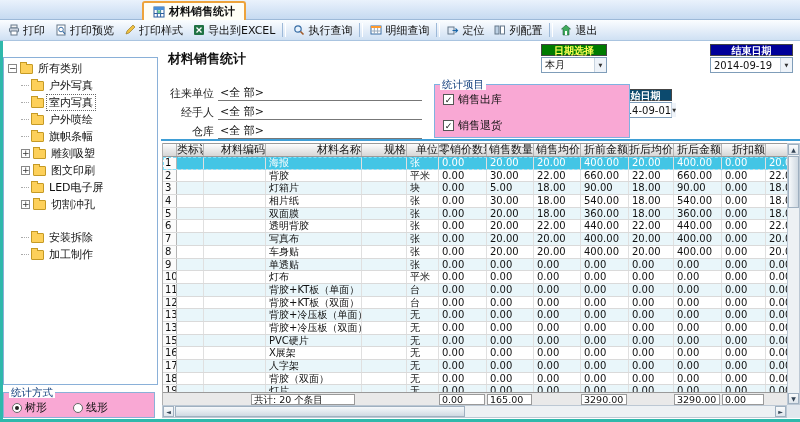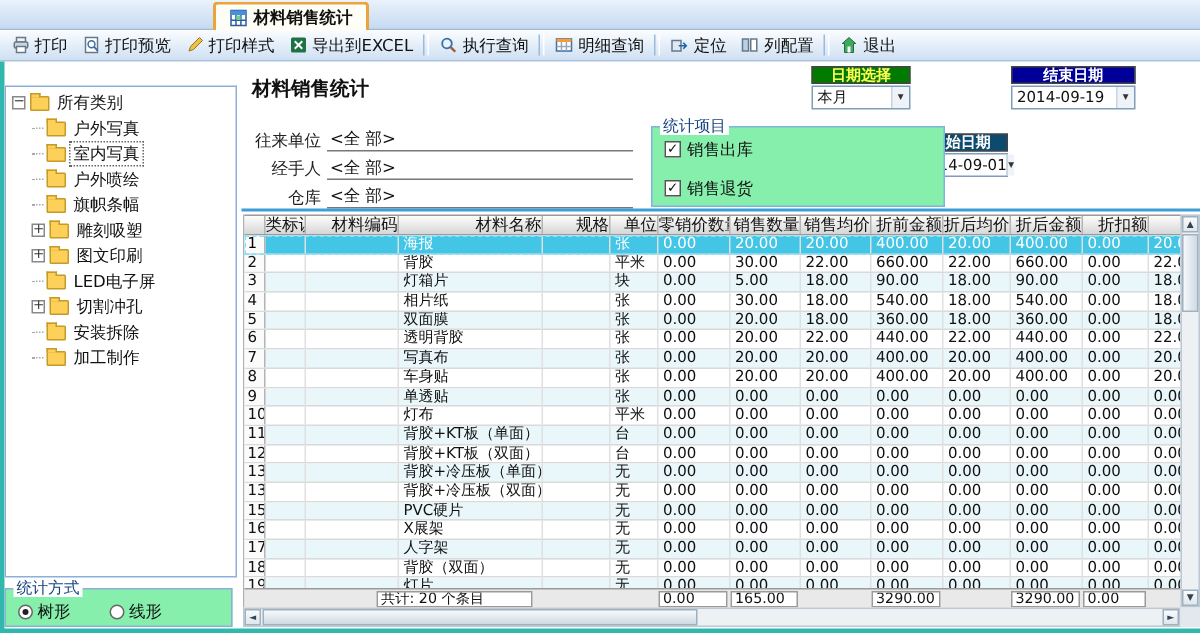--- a/index.html
+++ b/index.html
@@ -32,21 +32,21 @@
   .tree-row{height:17px;display:flex;align-items:center;white-space:nowrap}
   .expander{flex:0 0 9px;width:9px;height:9px;border:1px solid #888;background:#fff;font-size:9px;line-height:7px;
             text-align:center;margin-right:3px;color:#333;box-sizing:border-box}
   .dotline{flex:0 0 8px;height:1px;border-top:1px dotted #aaa;margin-right:2px}
   .folder{flex:0 0 13px;width:13px;height:10px;background:#fdd05a;border:1px solid #c59a25;border-radius:1px;
           position:relative;margin-right:3px;box-sizing:border-box}
   .folder::before{content:"";position:absolute;left:-1px;top:-3px;width:5px;height:2px;background:#fdd05a;
           border:1px solid #c59a25;border-bottom:none}
   .tree-label{font-size:11px;padding:0 2px}
   .tree-label.selected{outline:1px dotted #666}
-  .group-box{position:absolute;border:1px solid #8ab0d8;background:#86efac;box-sizing:border-box}
+  .group-box{position:absolute;border:1px solid #8ab0d8;background:#f9a8d4;box-sizing:border-box}
   .group-title{position:absolute;top:-7px;left:5px;background:#fff;padding:0 2px;font-size:10.5px;
                color:#15427e;line-height:12px;white-space:nowrap}
   #stat-mode-box{left:3px;top:392px;width:152px;height:26px}
   .stat-mode-options{display:flex;gap:26px;padding:7px 0 0 8px}
   .radio-row{display:flex;align-items:center;gap:3px;font-size:11px}
   .radio{width:10px;height:10px;border:1px solid #666;border-radius:50%;background:#fff;position:relative;box-sizing:border-box}
   .radio.selected::after{content:"";position:absolute;left:2px;top:2px;width:4px;height:4px;border-radius:50%;background:#222}
   
   .page-title{position:absolute;left:168px;top:50px;font-size:13px;font-weight:bold}
   .date-filter{position:absolute;left:541px;top:44px;display:flex;gap:2px}
@@ -254,21 +254,21 @@
       <div class="tree-row" style="padding-left: 17px;">
         <span class="dotline"></span>
         <span class="folder"></span>
         <span class="tree-label">LED电子屏</span>
       </div>
       <div class="tree-row" style="padding-left: 17px;">
         <span class="expander">+</span>
         <span class="folder"></span>
         <span class="tree-label">切割冲孔</span>
       </div>
-      <div class="tree-row" style="padding-left: 17px;">
+      <div class="tree-row" style="padding-left: 17px; margin-top: 16px;">
         <span class="dotline"></span>
         <span class="folder"></span>
         <span class="tree-label">安装拆除</span>
       </div>
       <div class="tree-row" style="padding-left: 17px;">
         <span class="dotline"></span>
         <span class="folder"></span>
         <span class="tree-label">加工制作</span>
       </div>
     </div>
@@ -295,21 +295,21 @@
           <span class="dd-arrow"></span>
         </div>
       </div>
       <div class="date-col" style="width: 63px;">
         <div class="date-header" style="background: #0c4a6e; color: rgb(255, 255, 255); margin-top: 45px;">起始日期</div>
         <div class="date-value">
           <span>2014-09-01</span>
           <span class="dd-arrow"></span>
         </div>
       </div>
-      <div class="date-col" style="width: 83px;">
+      <div class="date-col" style="width: 83px; margin-left: 36px;">
         <div class="date-header" style="background: rgb(0, 0, 153); color: rgb(255, 255, 255);">结束日期</div>
         <div class="date-value">
           <span>2014-09-19</span>
           <span class="dd-arrow"></span>
         </div>
       </div>
     </div>
   <div class="filter-fields">
       <div class="filter-row">
         <span class="filter-label">往来单位</span>

